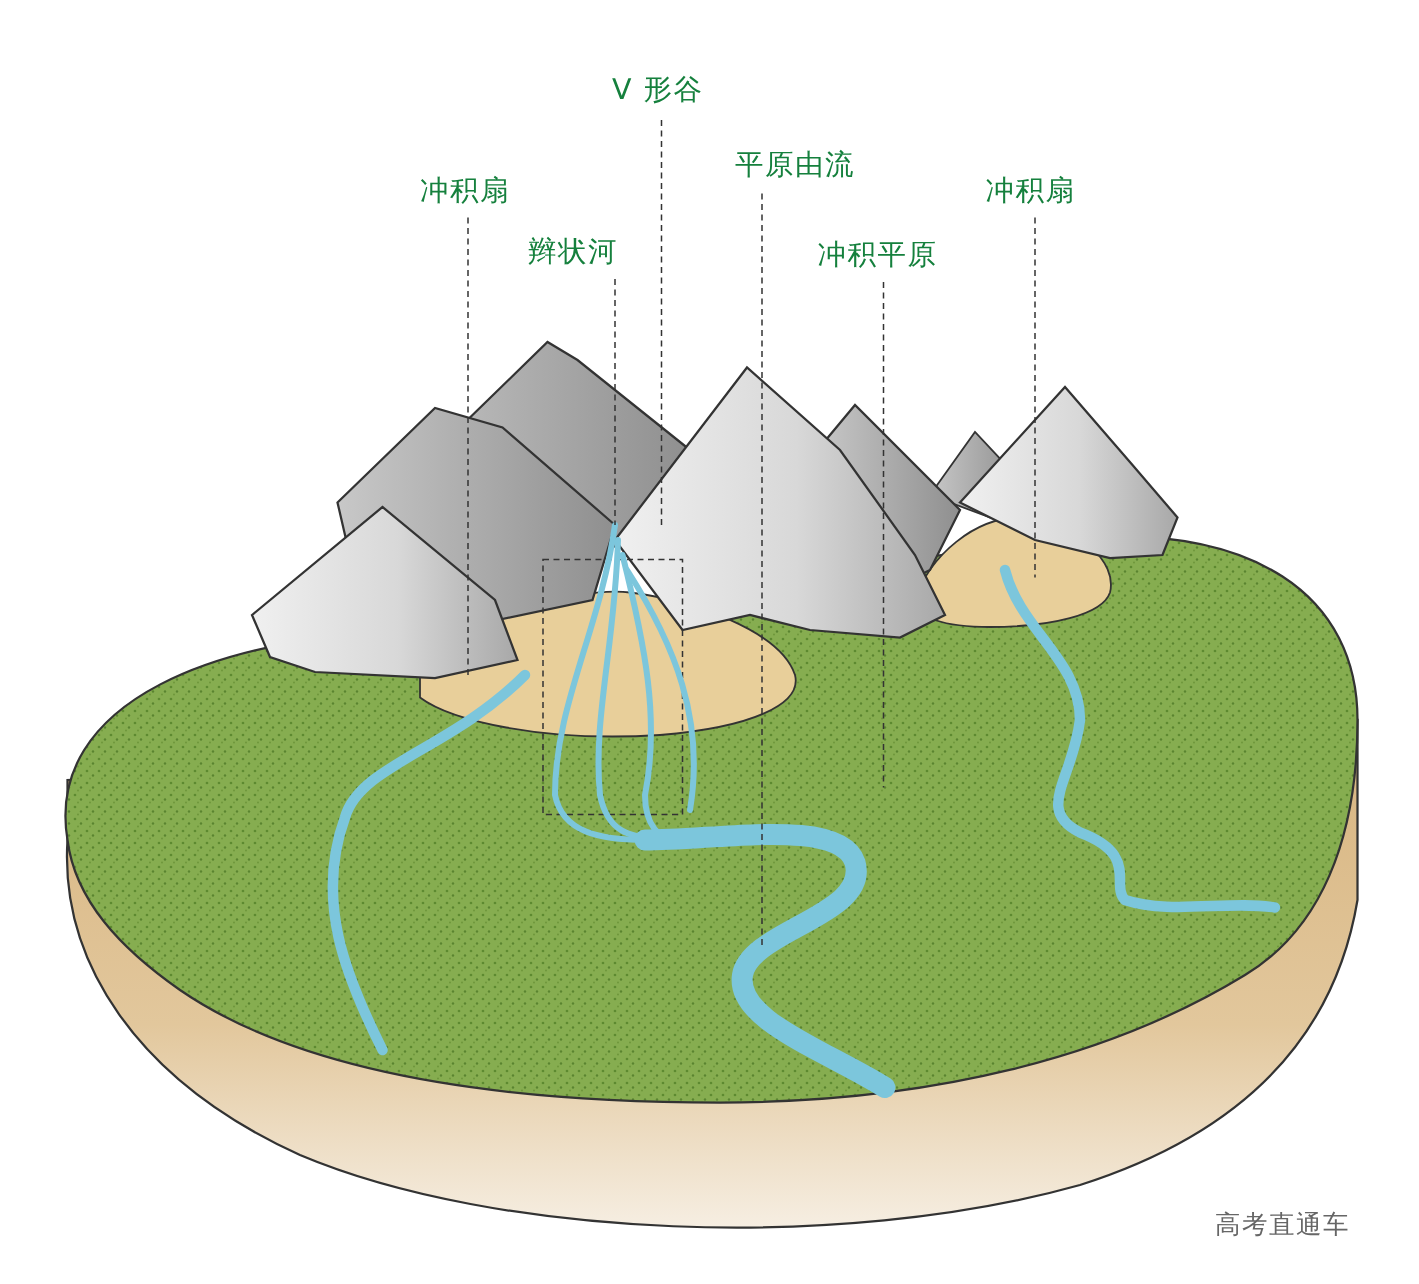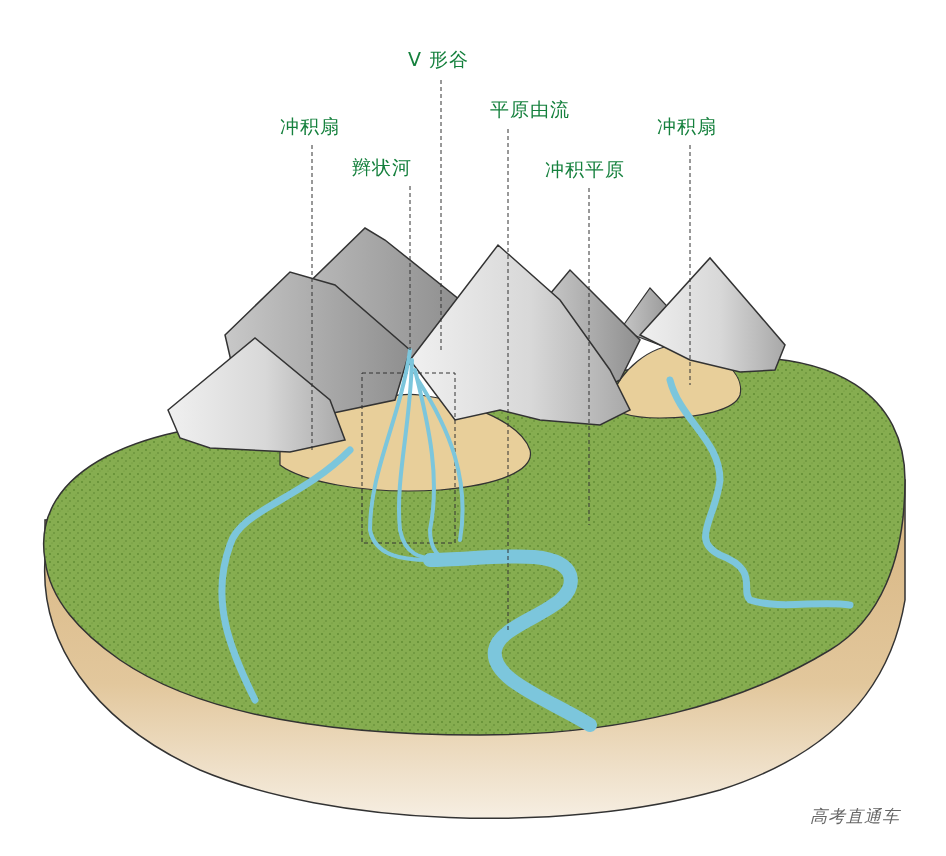--- a/index.html
+++ b/index.html
@@ -2,21 +2,21 @@
 <html><head>
 <meta charset="utf-8">
 <style>
   html, body { margin:0; padding:0; background:#ffffff; }
   body { width:946px; height:856px; position:relative; overflow:hidden;
          font-family:"DejaVu Sans", sans-serif; }
   #scene { position:absolute; left:0; top:0; width:946px; height:856px; }
   .label { position:absolute; font-size:19px; color:#15803d; white-space:nowrap;
            letter-spacing:1px; }
   .watermark { position:absolute; font-size:17px; color:#666666; white-space:nowrap;
-               letter-spacing:1px;font-style:italic; }
+               letter-spacing:1px; }
 </style>
 </head>
 <body>
 
 <svg id="scene" viewBox="0 0 946 856" xmlns="http://www.w3.org/2000/svg">
   <defs>
     <pattern id="speckle" width="8" height="8" patternUnits="userSpaceOnUse">
       <rect width="8" height="8" fill="#86ad50"></rect>
       <circle cx="2" cy="2" r="0.9" fill="#5d8a30"></circle>
       <circle cx="6" cy="5" r="0.8" fill="#5a8430"></circle>

